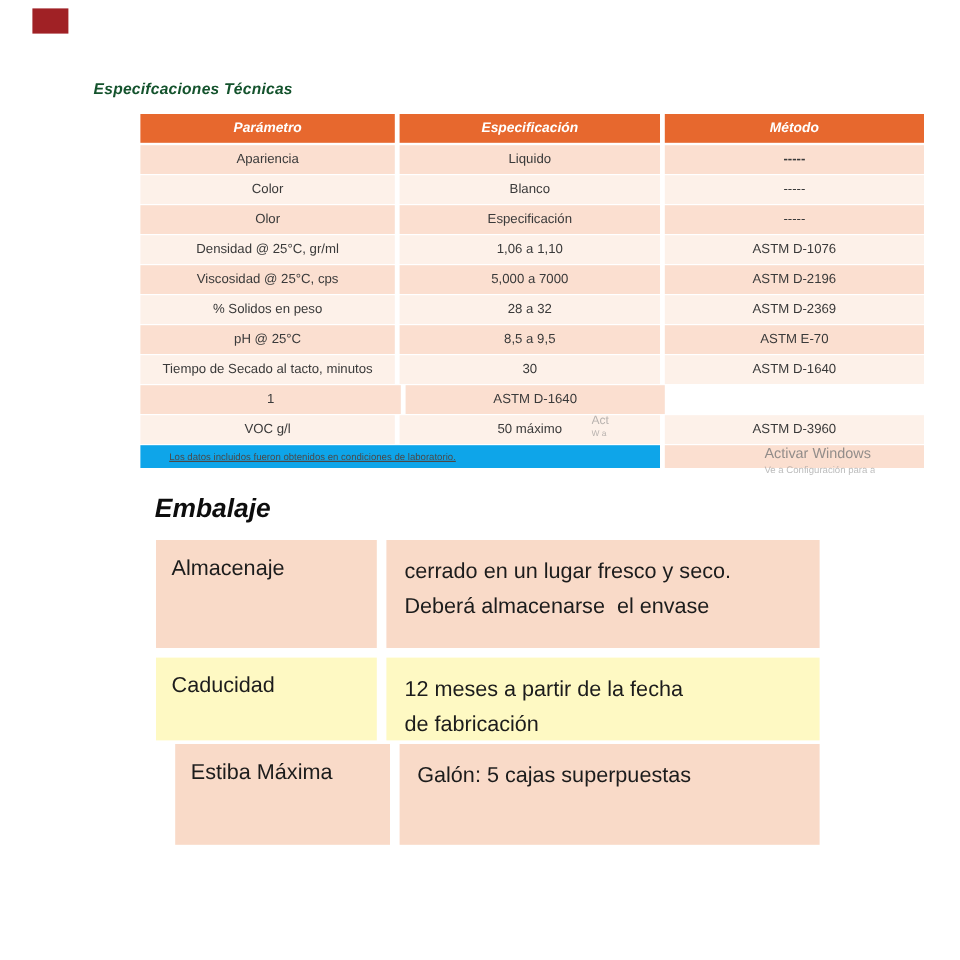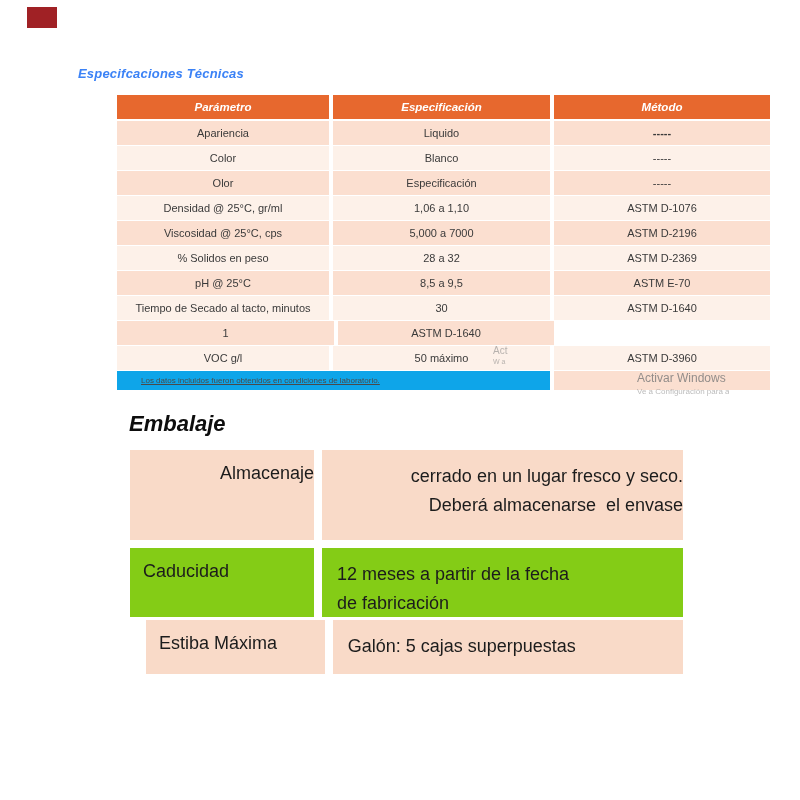--- a/index.html
+++ b/index.html
@@ -9,21 +9,21 @@
     -webkit-font-smoothing:antialiased;
   }
   .page{position:absolute;inset:0;overflow:hidden;}
 
   
   .logo-mark{position:absolute;left:27px;top:7px;width:30px;height:21px;background:#A02125;}
 
   
   .spec-title{
     position:absolute;left:78px;top:66px;margin:0;
-    font-size:13px;font-weight:bold;font-style:italic;color:#3b82f6;letter-spacing:.2px;
+    font-size:13px;font-weight:bold;font-style:italic;color:#14532d;letter-spacing:.2px;
   }
   .emb-title{
     position:absolute;left:129px;top:411px;margin:0;
     font-size:22px;font-weight:bold;font-style:italic;color:#0d0d0d;
   }
 
   
   .spec-table{position:absolute;left:75px;top:95px;width:698px;margin-left:42px;}
   .shead{display:flex;gap:4px;margin-bottom:2px;}
   .hcell{
@@ -55,34 +55,34 @@
   }
   .wm-fragment .wl1{font-size:10px;line-height:12px;white-space:nowrap;}
   .wm-fragment .wl2{font-size:7px;line-height:9px;white-space:nowrap;}
   .wm-main{position:absolute;left:637px;top:372px;width:92px;overflow:hidden;z-index:5;}
   .wm-main .wl1{font-size:12px;line-height:13px;color:rgba(120,120,120,0.8);white-space:nowrap;}
   .wm-main .wl2{font-size:8px;line-height:10px;color:rgba(150,150,150,0.65);white-space:nowrap;margin-top:2px;}
 
   
   .emb-table{position:absolute;left:130px;top:450px;width:553px;}
   .erow{display:flex;gap:8px;}
-  .erow1{height:90px;margin-bottom:8px;text-align:right;}
+  .erow1{height:90px;margin-bottom:8px;}
   .erow2{height:69px;margin-bottom:3px;}
-  .erow3{height:54px;padding-left:16px;}
+  .erow3{height:84px;padding-left:16px;}
   .elabel{
     width:184px;box-sizing:border-box;padding:13px 0 0 13px;
     font-size:18px;color:#1c1c1c;
   }
   .evalue{
     width:361px;box-sizing:border-box;padding:12px 0 0 15px;
     font-size:18px;color:#1c1c1c;
   }
   .eline{white-space:pre;line-height:29px;}
   .ebg-dark{background:#F9DAC8;}
-  .ebg-light{background:#84cc16;}
+  .ebg-light{background:#fef9c3;}
 </style>
 </head>
 <body>
 
 <div class="page">
 
   <div class="logo-mark"></div>
 
   <h1 class="spec-title">Especifcaciones Técnicas</h1>
 

